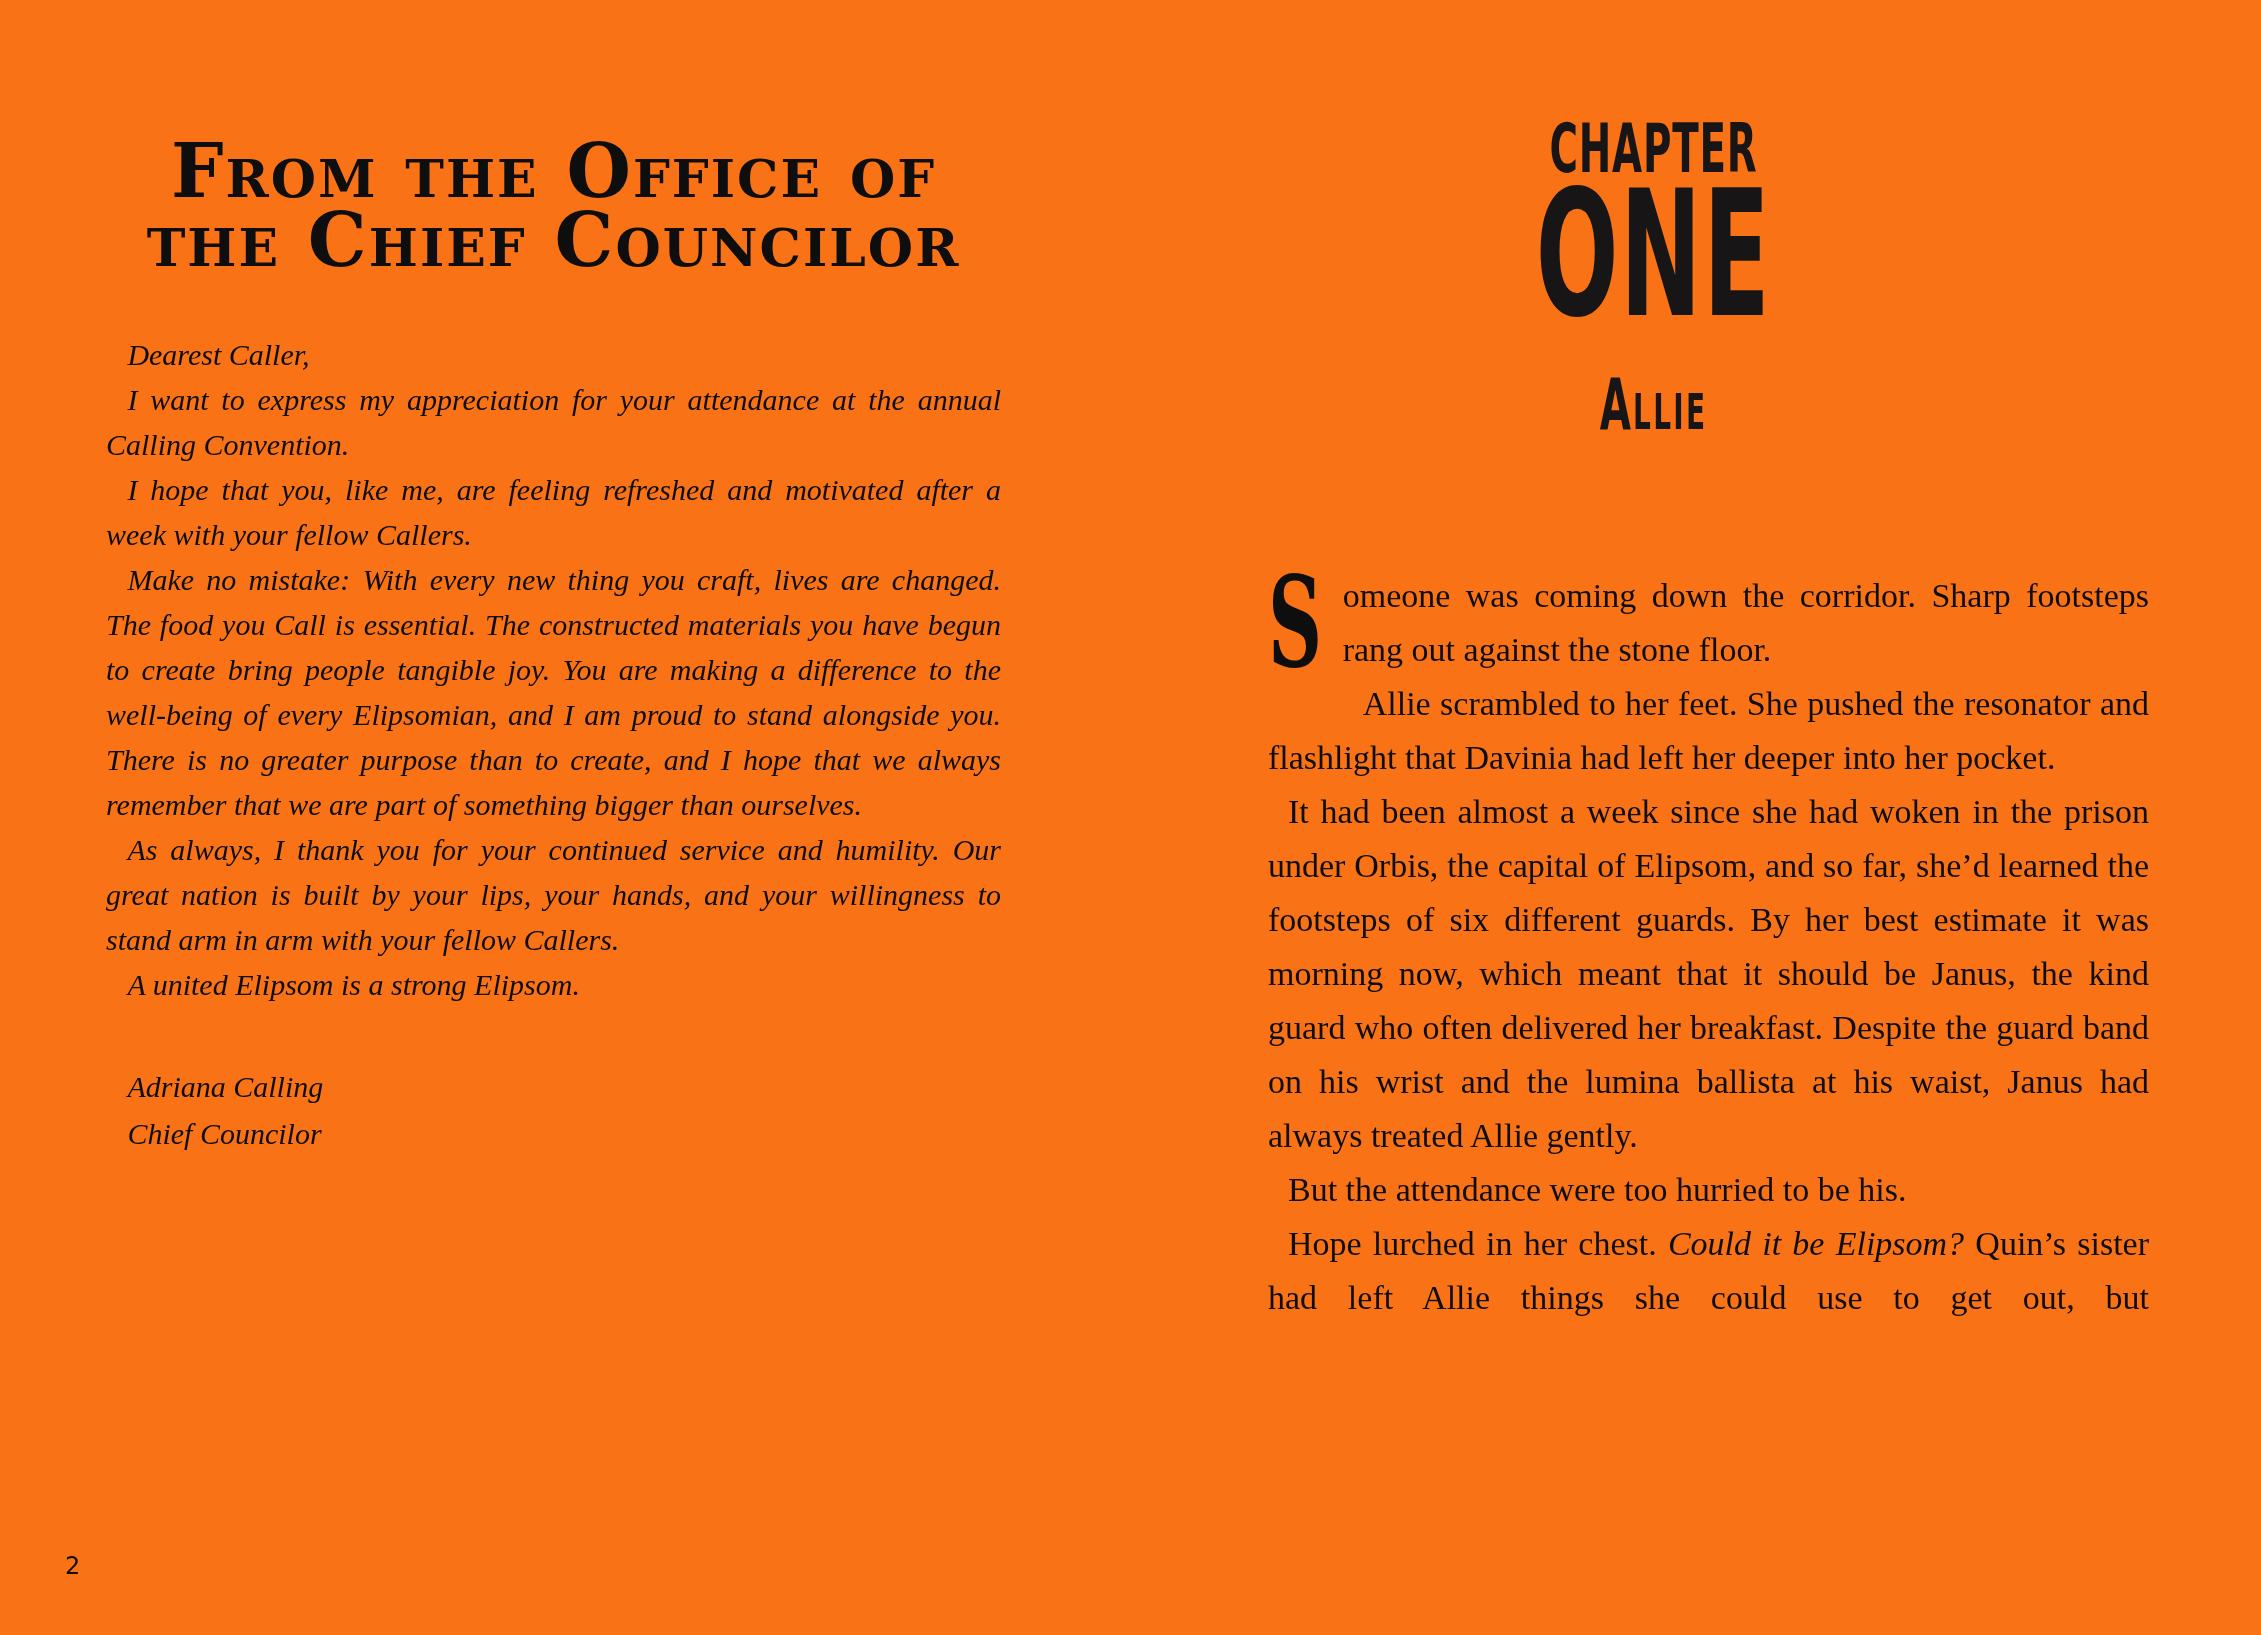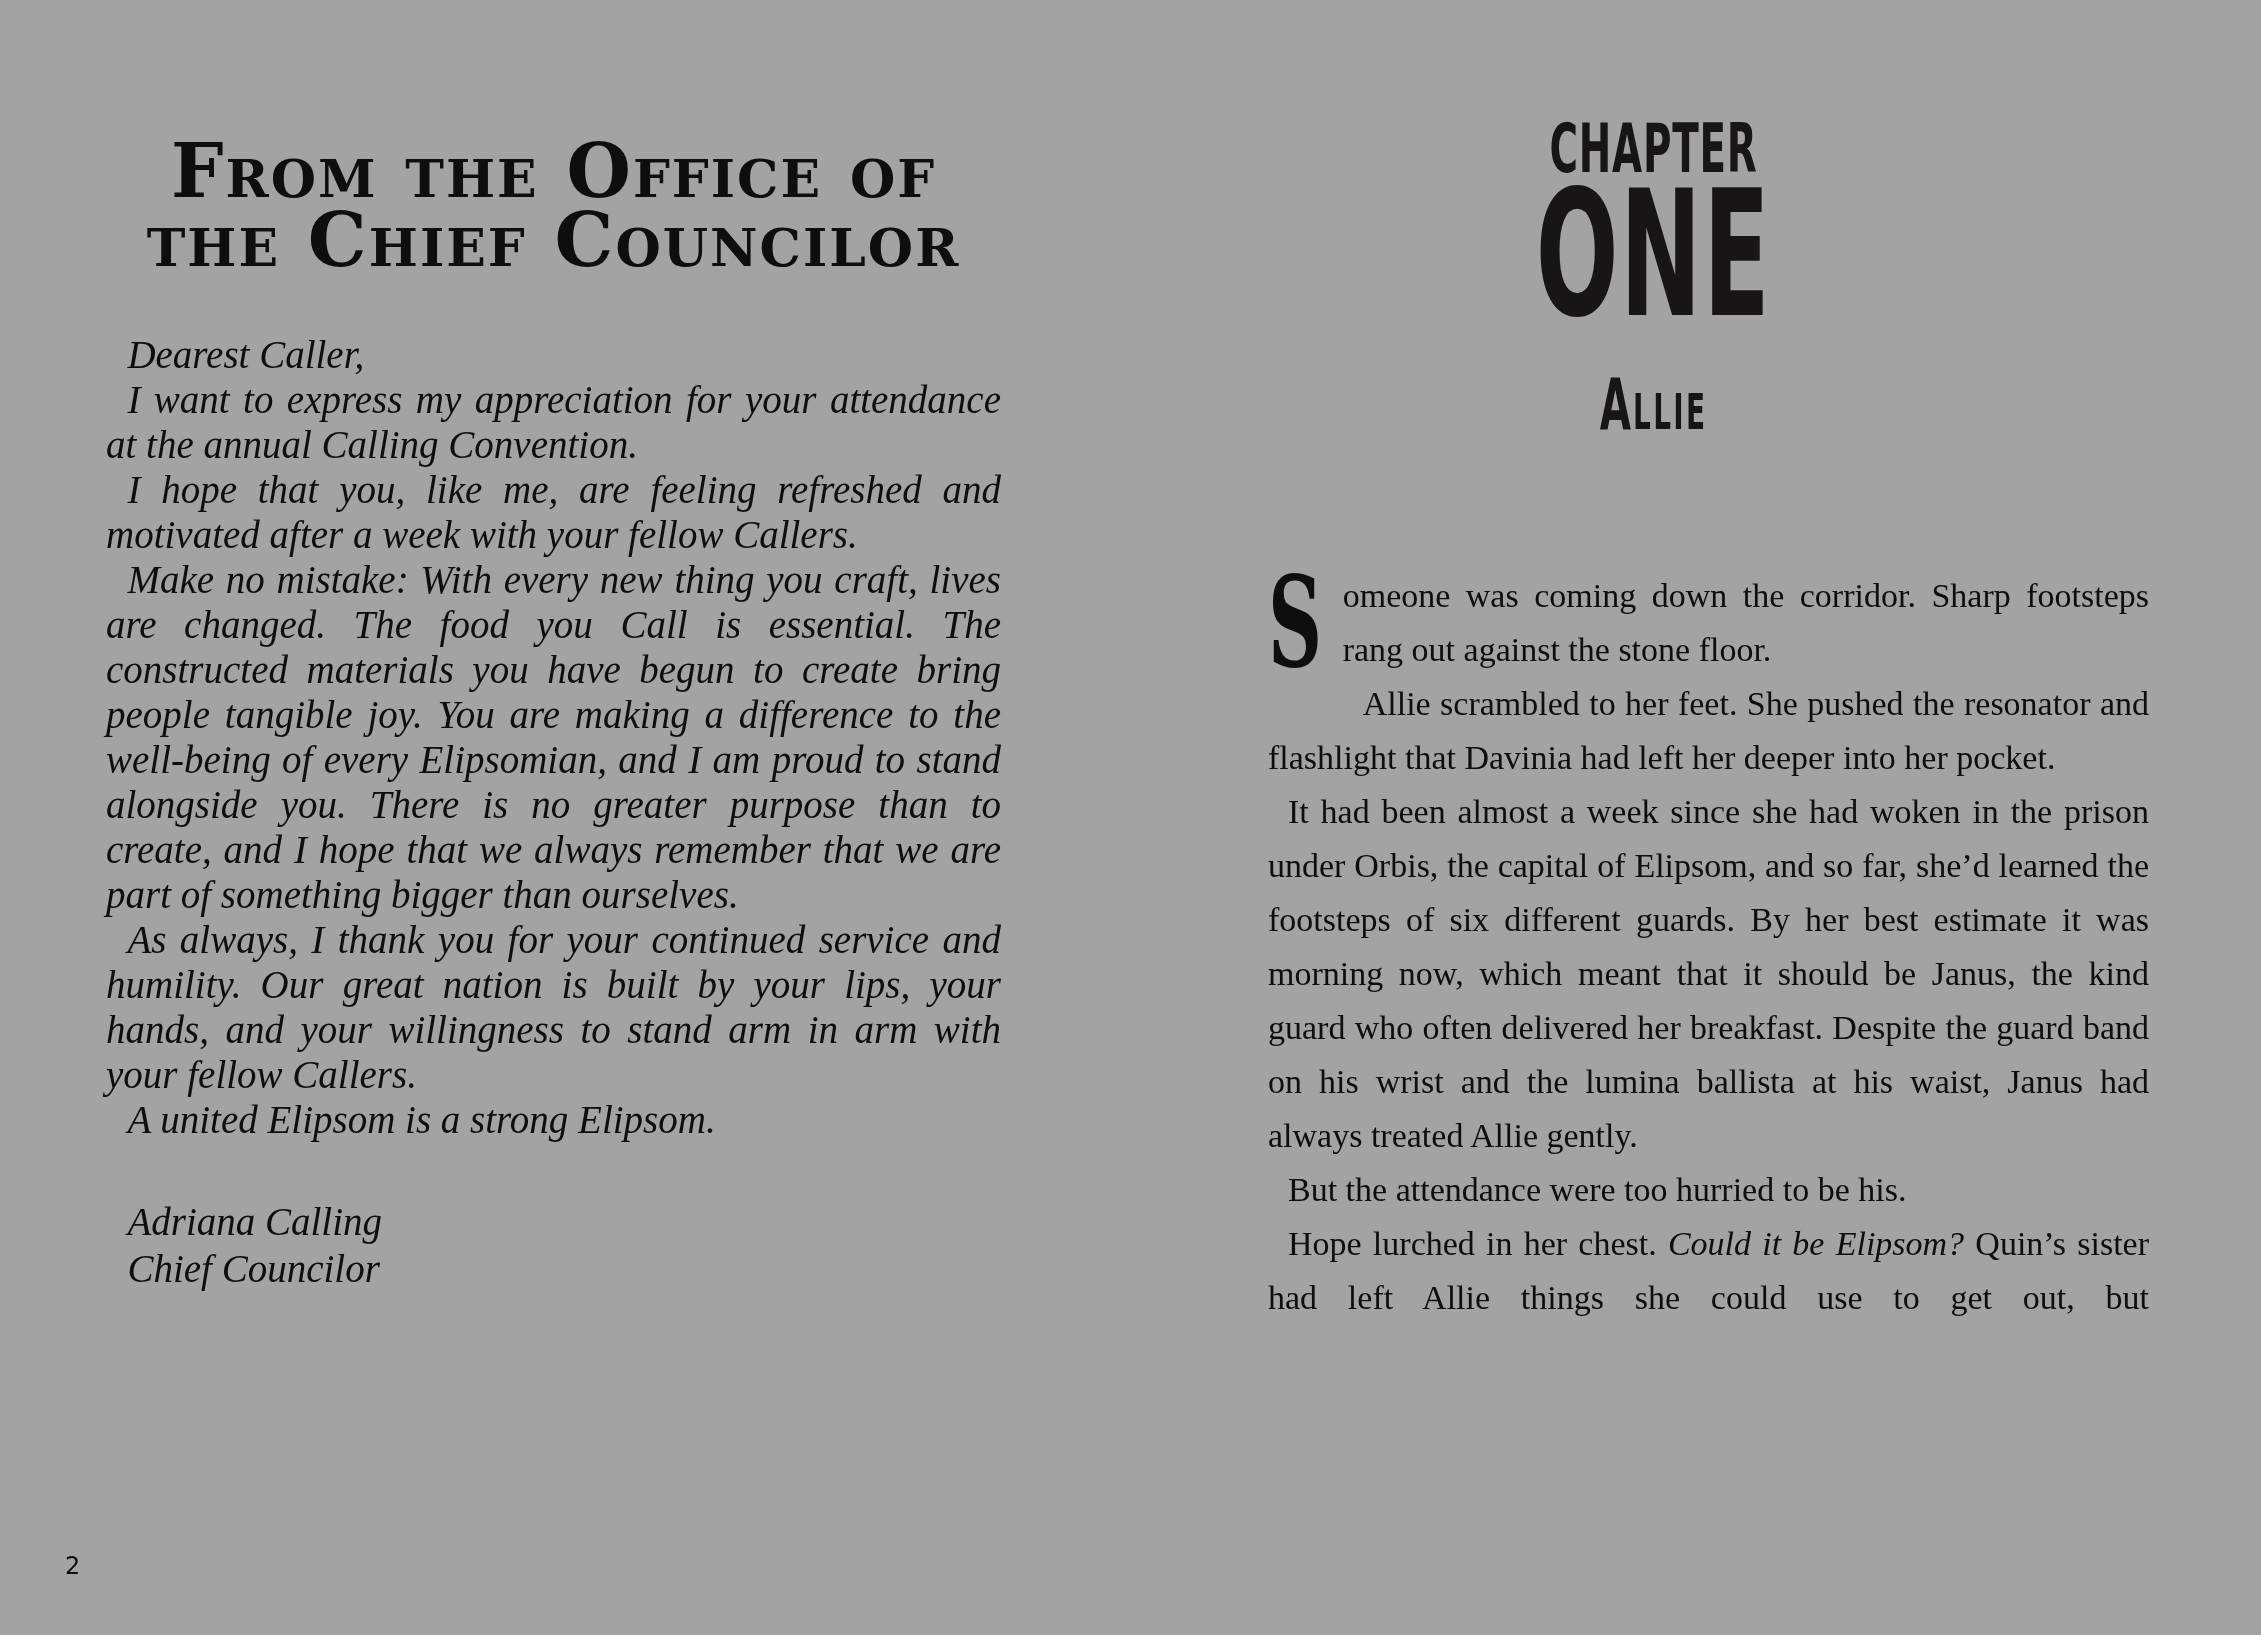--- a/index.html
+++ b/index.html
@@ -1,20 +1,20 @@
 <!DOCTYPE html>
 <html style="font-size:10.7px"><head>
 <meta charset="utf-8">
 <style>
   html, body { margin: 0; padding: 0; background: #e8e8e8; }
   .spread {
     position: relative;
     width: 2261px;
     height: 1636px;
-    background: #a3a3a3;
+    background: #f97316;
     color: #0e0e0e;
     font-family: "Liberation Serif", serif;
     overflow: hidden;
   }
   .page {
     position: absolute;
     top: 0;
     height: 100%;
   }
   .page.left  { left: 0;      width: 1130px; }
@@ -34,21 +34,21 @@
     line-height: 69px;
     letter-spacing: 2px;
     white-space: nowrap;
   }
   .letter-body {
     position: absolute;
     top: 332px;
     left: 106px;
     width: 895px;
     font-style: italic;
-    font-size: 39px;
+    font-size: 30px;
     line-height: 45px;
     text-align: justify;
   }
   .letter-body p { margin: 0; text-indent: 21.4px; }
   .signature { margin-top: 56px; }
   .signature-line { line-height: 47px; text-indent: 21.4px; }
   .page-number {
     position: absolute;
     top: 1553px;
     left: 65px;

